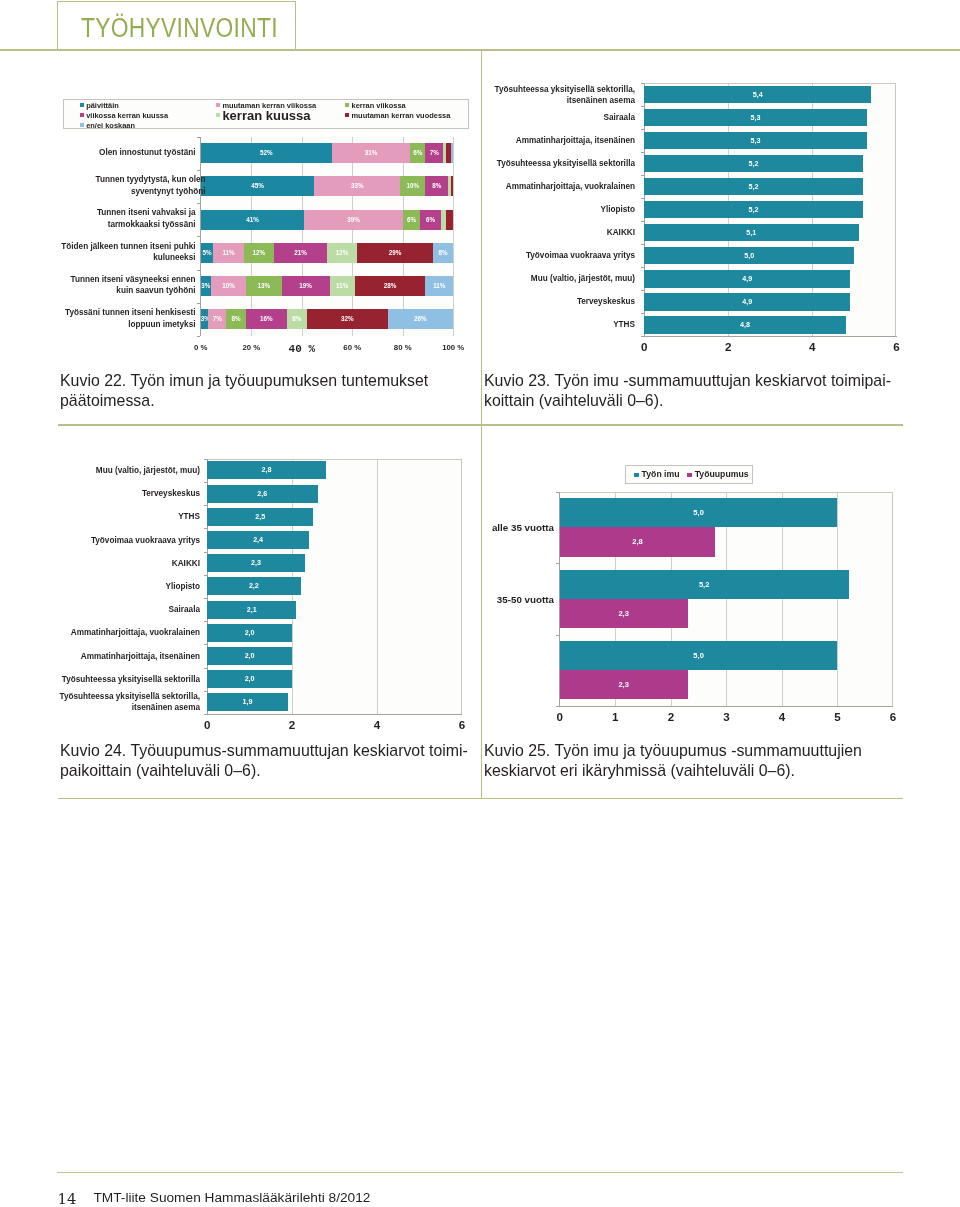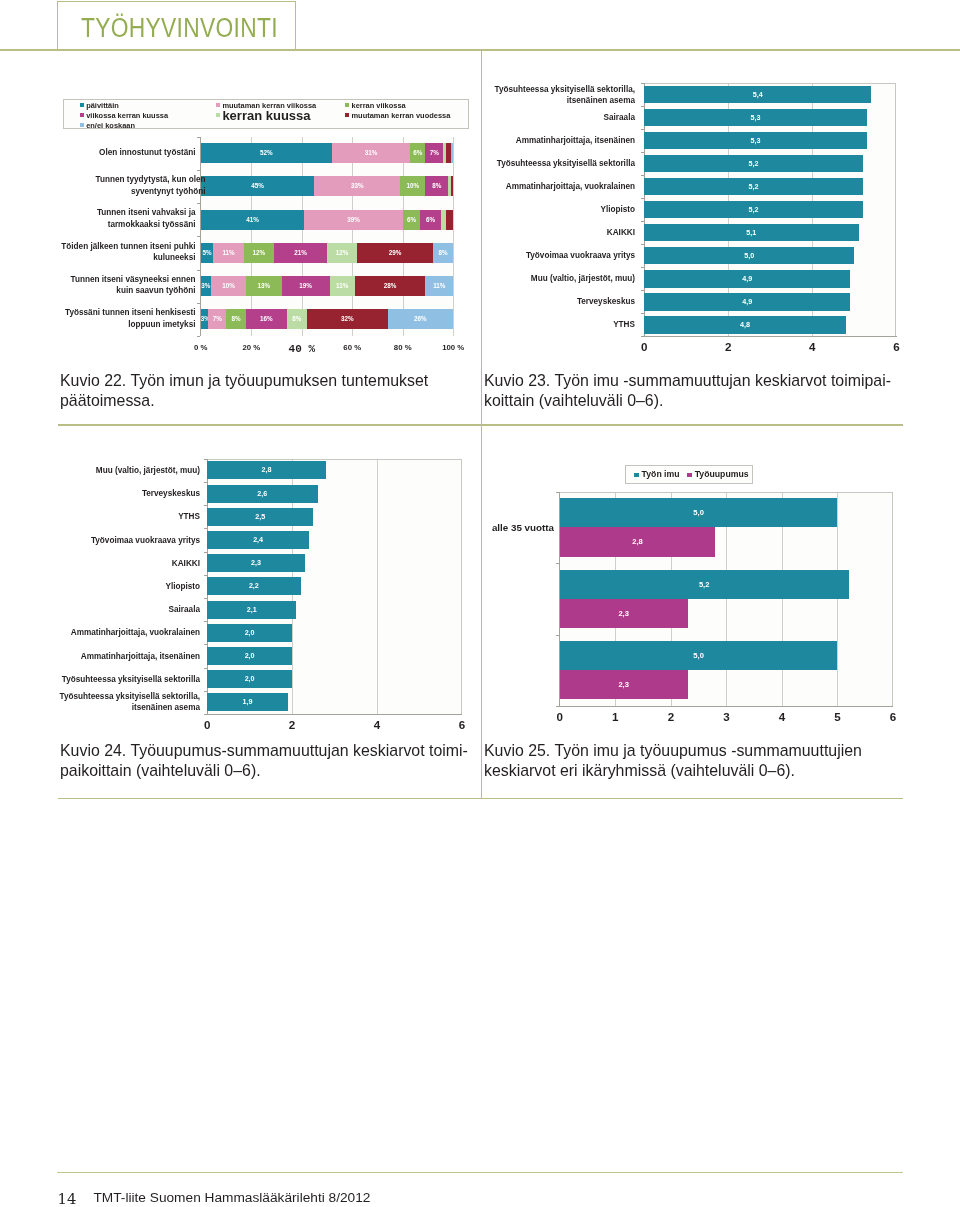--- a/index.html
+++ b/index.html
@@ -285,20 +285,21 @@
 <div class="barlabel" style="left:559.80px;top:527.42px;width:155.49px;height:29.2px;font-size:7.6px;line-height:29.2px;">2,8</div>
 <div class="bar" style="left:559.80px;top:569.65px;width:288.77px;height:29.2px;background:#1E889E;"></div>
 <div class="barlabel" style="left:559.80px;top:569.65px;width:288.77px;height:29.2px;font-size:7.6px;line-height:29.2px;">5,2</div>
 <div class="bar" style="left:559.80px;top:598.85px;width:127.73px;height:29.2px;background:#AE3A8B;"></div>
 <div class="barlabel" style="left:559.80px;top:598.85px;width:127.73px;height:29.2px;font-size:7.6px;line-height:29.2px;">2,3</div>
 <div class="bar" style="left:559.80px;top:641.08px;width:277.67px;height:29.2px;background:#1E889E;"></div>
 <div class="barlabel" style="left:559.80px;top:641.08px;width:277.67px;height:29.2px;font-size:7.6px;line-height:29.2px;">5,0</div>
 <div class="bar" style="left:559.80px;top:670.28px;width:127.73px;height:29.2px;background:#AE3A8B;"></div>
 <div class="barlabel" style="left:559.80px;top:670.28px;width:127.73px;height:29.2px;font-size:7.6px;line-height:29.2px;">2,3</div>
 <div class="catlabel" style="left:470px;top:491.7px;width:84px;height:71.4px;font-size:9.8px;line-height:12px;display:flex;align-items:center;justify-content:flex-end;box-sizing:border-box;padding-top:2.0px;">alle 35 vuotta</div>
+<div class="catlabel" style="left:470px;top:563.1px;width:84px;height:71.4px;font-size:9.8px;line-height:12px;display:flex;align-items:center;justify-content:flex-end;box-sizing:border-box;padding-top:2.0px;">35-50 vuotta</div>
 <div class="ticklabel" style="left:539.8px;top:709.9px;width:40px;font-size:11.6px;">0</div>
 <div class="ticklabel" style="left:595.3px;top:709.9px;width:40px;font-size:11.6px;">1</div>
 <div class="ticklabel" style="left:650.9px;top:709.9px;width:40px;font-size:11.6px;">2</div>
 <div class="ticklabel" style="left:706.4px;top:709.9px;width:40px;font-size:11.6px;">3</div>
 <div class="ticklabel" style="left:761.9px;top:709.9px;width:40px;font-size:11.6px;">4</div>
 <div class="ticklabel" style="left:817.5px;top:709.9px;width:40px;font-size:11.6px;">5</div>
 <div class="ticklabel" style="left:873.0px;top:709.9px;width:40px;font-size:11.6px;">6</div>
 <div class="legendbox" style="left:625px;top:464.5px;width:127.5px;height:19.5px;">
 <div class="lg-sw" style="left:8.3px;top:7.0px;width:4.5px;height:4.5px;background:#1E889E;"></div>
 <div class="lg-tx" style="left:15.6px;top:4.3px;font-size:8.7px;line-height:9.6px;">Työn imu</div>

